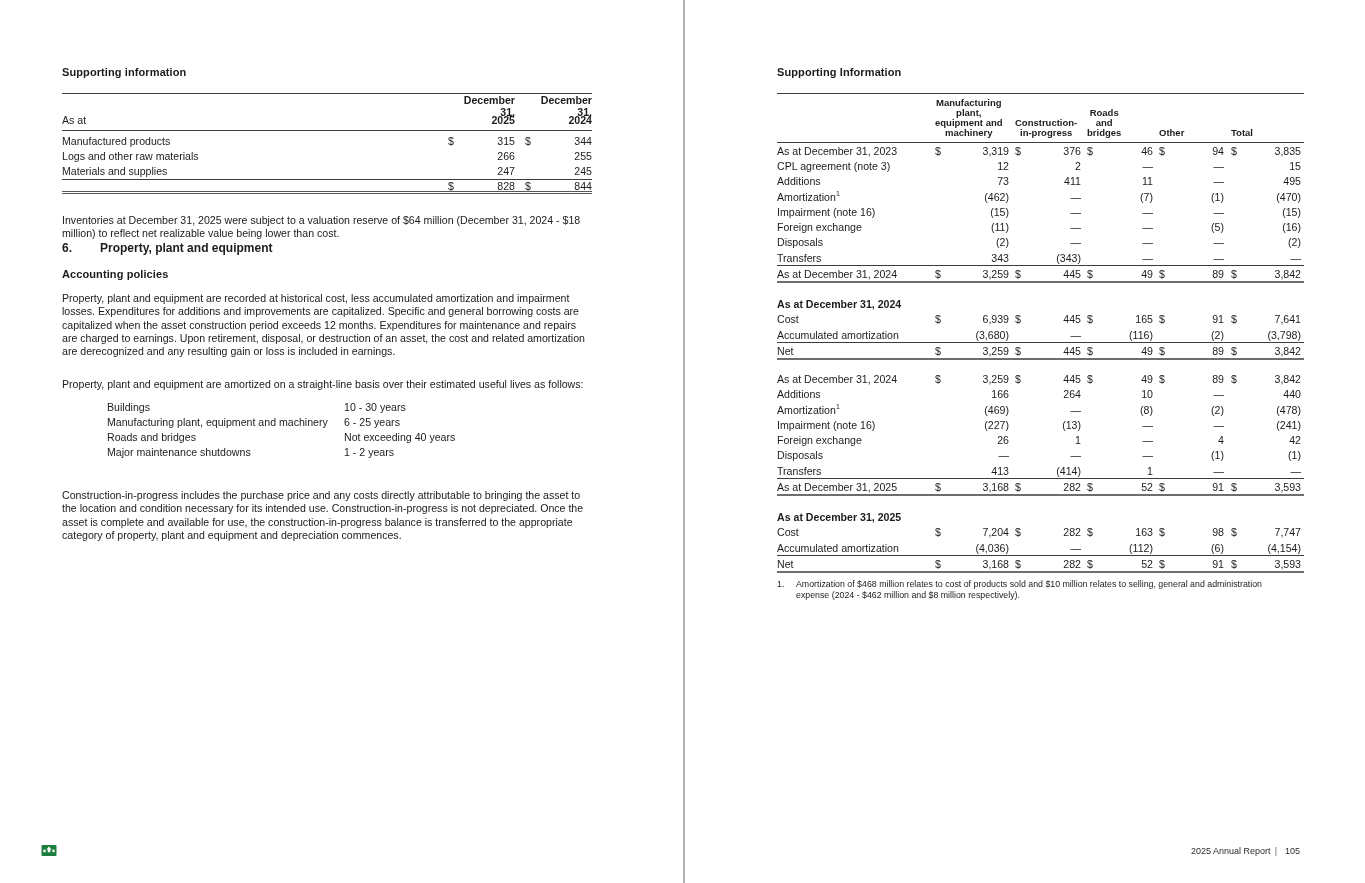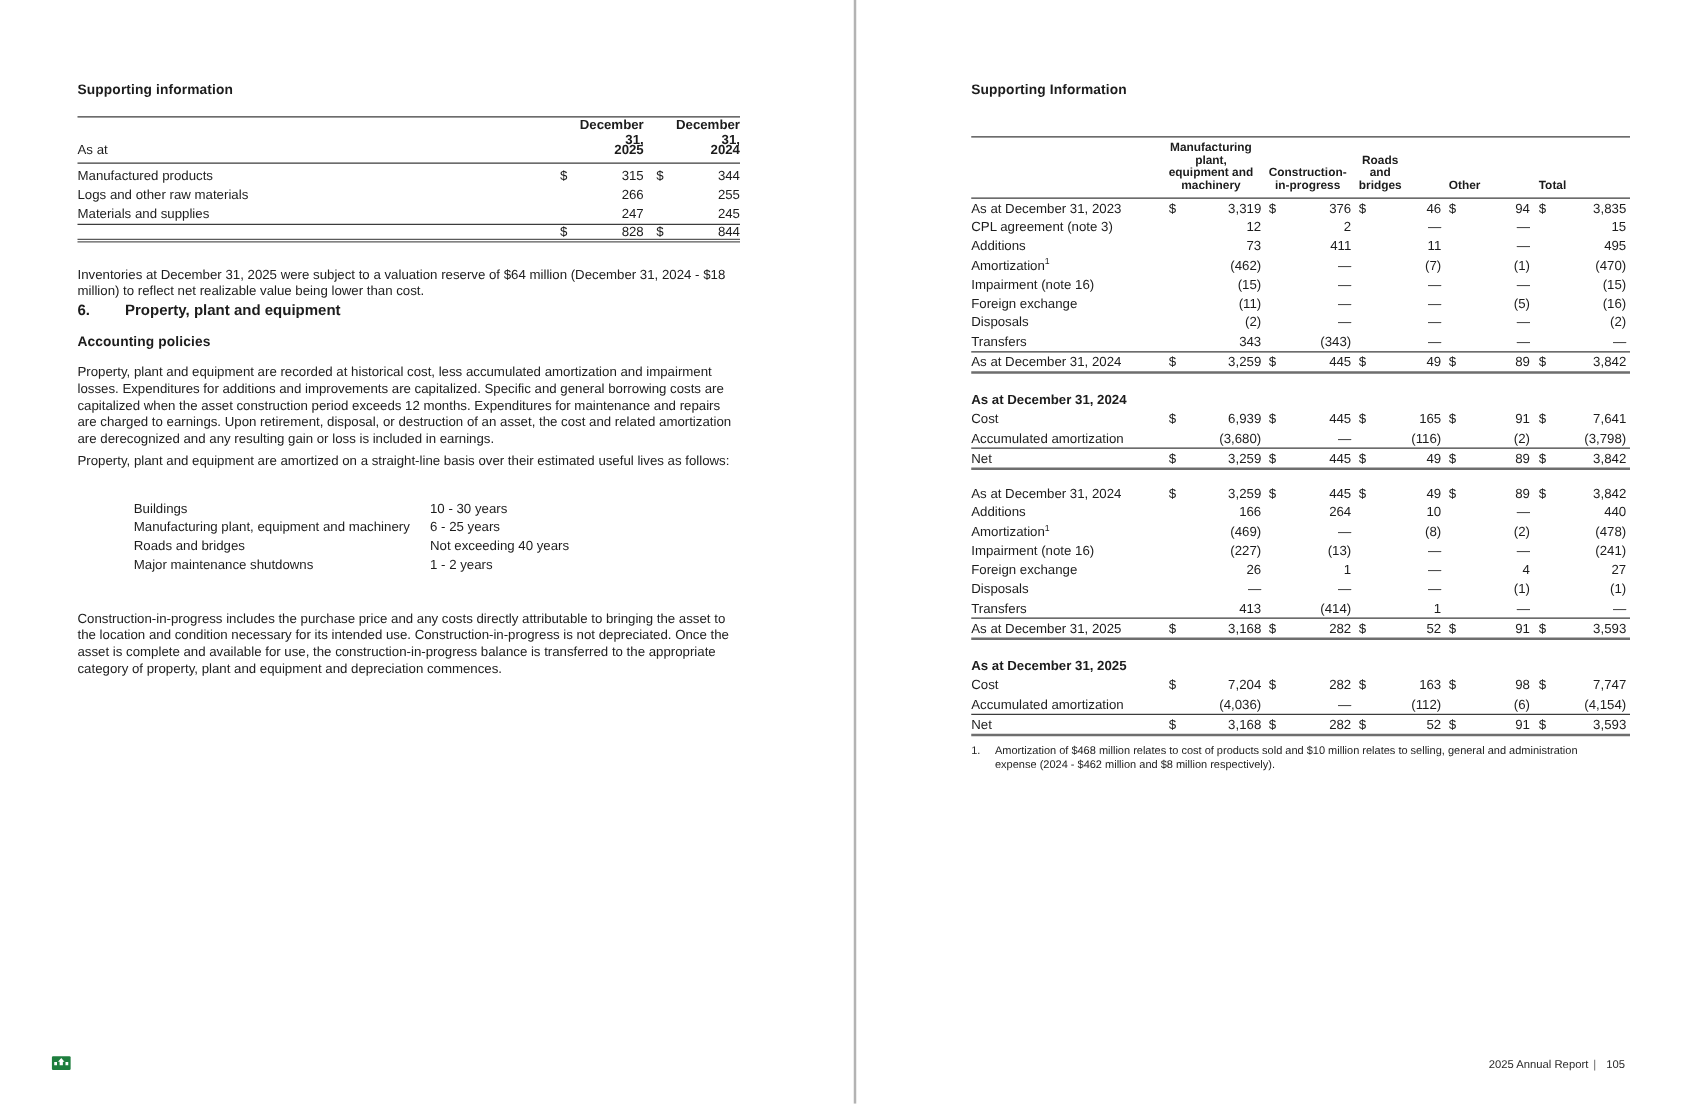--- a/index.html
+++ b/index.html
@@ -136,21 +136,21 @@
 
   <div class="abs section-head" style="top:241px; left:0;">
     <div class="num">6.</div>
     <div>Property, plant and equipment</div>
   </div>
 
   <div class="abs h-bold" style="top:268px; left:0;">Accounting policies</div>
 
   <div class="abs para" style="top:292px; left:0; width:530px;">Property, plant and equipment are recorded at historical cost, less accumulated amortization and impairment losses. Expenditures for additions and improvements are capitalized. Specific and general borrowing costs are capitalized when the asset construction period exceeds 12 months. Expenditures for maintenance and repairs are charged to earnings. Upon retirement, disposal, or destruction of an asset, the cost and related amortization are derecognized and any resulting gain or loss is included in earnings.</div>
 
-  <div class="abs para" style="top:363px; left:0; width:530px;">Property, plant and equipment are amortized on a straight-line basis over their estimated useful lives as follows:</div>
+  <div class="abs para" style="top:378px; left:0; width:530px;">Property, plant and equipment are amortized on a straight-line basis over their estimated useful lives as follows:</div>
 
   <div class="abs lives" style="top:399px; left:0; width:530px;" id="useful-lives">
       <div class="lives-row">
         <div class="item">Buildings</div>
         <div>10 - 30 years</div>
       </div>
       <div class="lives-row">
         <div class="item">Manufacturing plant, equipment and machinery</div>
         <div>6 - 25 years</div>
       </div>
@@ -164,21 +164,21 @@
       </div>
     </div>
 
   <div class="abs para" style="top:489px; left:0; width:530px;">Construction-in-progress includes the purchase price and any costs directly attributable to bringing the asset to the location and condition necessary for its intended use. Construction-in-progress is not depreciated. Once the asset is complete and available for use, the construction-in-progress balance is transferred to the appropriate category of property, plant and equipment and depreciation commences.</div>
 </div>
 
 <div class="page" id="page-right">
 
   <div class="abs h-bold" style="top:66px; left:0;">Supporting Information</div>
 
-  <div class="abs" style="top:93px; left:0; width:527px;margin-top:16px;">
+  <div class="abs" style="top:93px; left:0; width:527px;">
     <div class="rtable">
       <div class="rhead">
         <div class="rlbl"></div>
         <div class="rnum c0 hcell">Manufacturing
 plant,
 equipment and
 machinery</div>
         <div class="rnum c1 hcell">Construction-
 in-progress</div>
         <div class="rnum c2 hcell">Roads
@@ -572,21 +572,21 @@
             <div class="rnum c2">
               <span></span>
               <span>—</span>
             </div>
             <div class="rnum c3">
               <span></span>
               <span>4</span>
             </div>
             <div class="rnum c4">
               <span></span>
-              <span>27</span>
+              <span>42</span>
             </div>
           </div>
           <div class="rrow data">
             <div class="rlbl">Disposals</div>
             <div class="rnum c0">
               <span></span>
               <span>—</span>
             </div>
             <div class="rnum c1">
               <span></span>

